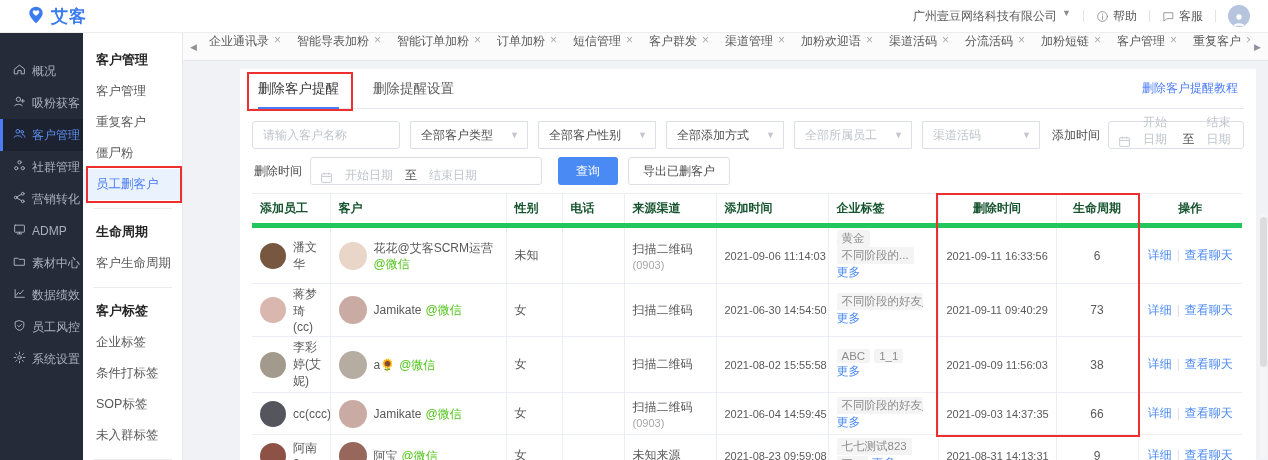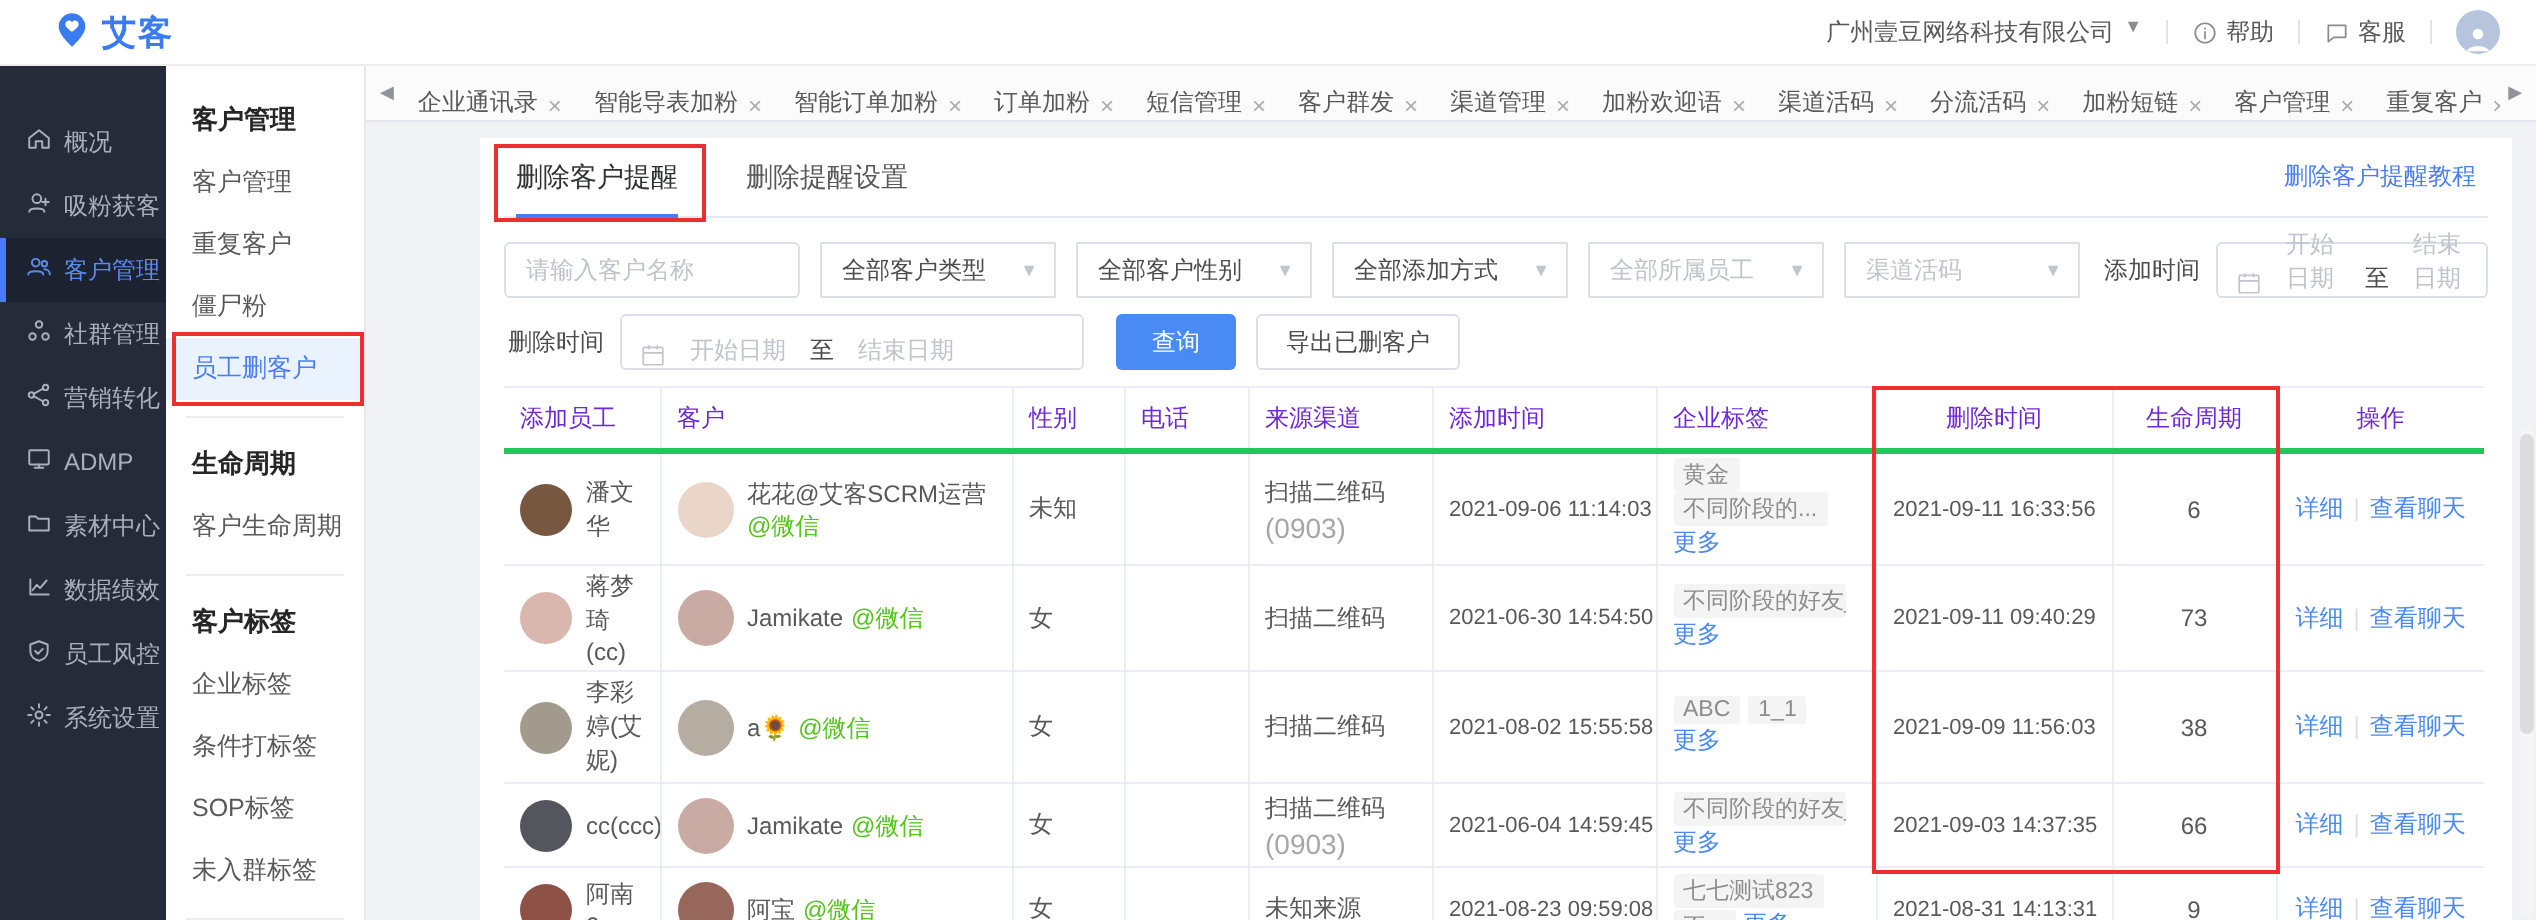--- a/index.html
+++ b/index.html
@@ -31,21 +31,21 @@
 .sm-item{color:#595959;font-size:12.5px;padding:7px 0 7px 13px;cursor:pointer;position:relative;white-space:nowrap}
 .sm-item.active{color:#4a7df5;background:#eaf2fe}
 .sm-divider{height:1px;background:#ececec;margin:8px 10px 4px 10px}
 .anno-outline{position:absolute;border:2px solid #ed2f2f;pointer-events:none;z-index:5}
 .sm-anno{left:3px;right:0;top:-3px;bottom:-3px}
 
 .main{flex:1;display:flex;flex-direction:column;background:#f0f2f5;overflow:hidden}
 .tabbar{height:28px;flex:0 0 28px;background:#fbfbfc;border-bottom:1px solid #e4e7ed;display:flex;align-items:center;padding:0 3px;overflow:hidden}
 .tab-arrow{color:#909399;font-size:9px;padding:0 4px;cursor:pointer}
 .tabs{flex:1;display:flex;height:100%;overflow:hidden}
-.tab{display:flex;align-items:flex-end;gap:5px;padding:0 8px;color:#595959;cursor:pointer;white-space:nowrap}
+.tab{display:flex;align-items:flex-start;gap:5px;padding:0 8px;color:#595959;cursor:pointer;white-space:nowrap}
 .tab .x{color:#ababab;font-size:12px}
 .content{flex:1;padding:8px 12px 0 57px;overflow:hidden}
 .card{background:#fff;height:100%;padding:0 12px;position:relative}
 .card-tabs{height:40px;display:flex;align-items:center;border-bottom:1px solid #e4e7ed;padding:0 6px}
 .ctab{font-size:13.5px;color:#595959;margin-right:34px;height:100%;display:flex;align-items:center;cursor:pointer;position:relative}
 .ctab.active{color:#303133}
 .ctab.active::after{content:"";position:absolute;left:0;right:0;bottom:-1px;height:2px;background:#4a7df5}
 .ctab-anno{left:-11px;right:-14px;top:3px;bottom:-3px}
 .tutorial{margin-left:auto;color:#4a7df5;cursor:pointer}
 
@@ -59,33 +59,33 @@
 .chev{color:#c0c4cc;font-size:9px}
 .f-label{color:#4d4d4d;margin:0 8px 0 2px;white-space:nowrap}
 .daterange{width:232px;height:28px;border:1px solid #dcdfe6;border-radius:3px;display:flex;align-items:flex-end;padding:0 9px;gap:12px;background:#fff;color:#bfc4cc;cursor:pointer}
 .daterange .to{color:#4d4d4d}
 .cal{width:13px;height:13px;fill:none;stroke:#c0c4cc;stroke-width:1.6;flex:0 0 13px}
 .btn-primary{height:28px;padding:0 18px;background:#4a8af4;color:#fff;border:none;border-radius:3px;font-size:12px;margin-left:16px;cursor:pointer;font-family:inherit}
 .btn-plain{height:28px;padding:0 14px;background:#fff;color:#4d4d4d;border:1px solid #dcdfe6;border-radius:3px;font-size:12px;margin-left:10px;cursor:pointer;font-family:inherit}
 
 .table-wrap{position:relative;margin-top:2px}
 table{border-collapse:collapse;table-layout:fixed;width:990px;border-top:1px solid #ebeef5}
-th{height:32px;font-weight:normal;color:#6d28d9;text-align:left;padding:0 8px;border-bottom:3px solid #22c55e;border-right:1px solid #ebeef5;overflow:hidden;white-space:nowrap}
+th{height:32px;font-weight:bold;color:#14532d;text-align:left;padding:0 8px;border-bottom:5px solid #22c55e;border-right:1px solid #ebeef5;overflow:hidden;white-space:nowrap}
 td{height:42px;color:#595959;padding:2px 8px;border-bottom:1px solid #ebeef5;border-right:1px solid #ebeef5;overflow:hidden;vertical-align:middle}
 th:last-child,td:last-child{border-right:none}
 th.center,td.center{text-align:center}
 .avatar{width:26px;height:26px;border-radius:50%;flex:0 0 26px;background:#ccc}
 .empcell,.custcell{display:flex;align-items:center;gap:7px}
 .custtext{display:flex;flex-wrap:wrap;column-gap:4px;line-height:16px}
 .wechat{color:#52c41a;white-space:nowrap}
 .tag{display:inline-block;background:#f4f4f5;color:#8c8c8c;padding:1px 5px;border-radius:2px;margin-right:4px;font-size:11.5px;white-space:nowrap;max-width:86px;overflow:hidden;vertical-align:middle}
 .more{color:#4a8af4;cursor:pointer;white-space:nowrap}
 .link{color:#4a8af4;cursor:pointer;white-space:nowrap}
 .vsep{color:#e0e0e0;margin:0 5px}
-.sub{color:#a6a6a6;font-size:14px;margin-top:1px}
+.sub{color:#a6a6a6;font-size:11px;margin-top:1px}
 .time{font-size:11px;white-space:nowrap}
 .anno-overlay{position:absolute;border:2px solid #ed2f2f;left:684px;top:0;width:204px;height:244px;pointer-events:none;z-index:5}
 
 .scrollbar{position:absolute;right:1px;top:214px;bottom:2px;width:7px;background:#f5f5f5;border-radius:4px}
 .thumb{width:7px;height:150px;background:#dcdcdc;border-radius:4px;margin-top:3px}
 </style>
 </head>
 <body>
 
 <div class="page">

